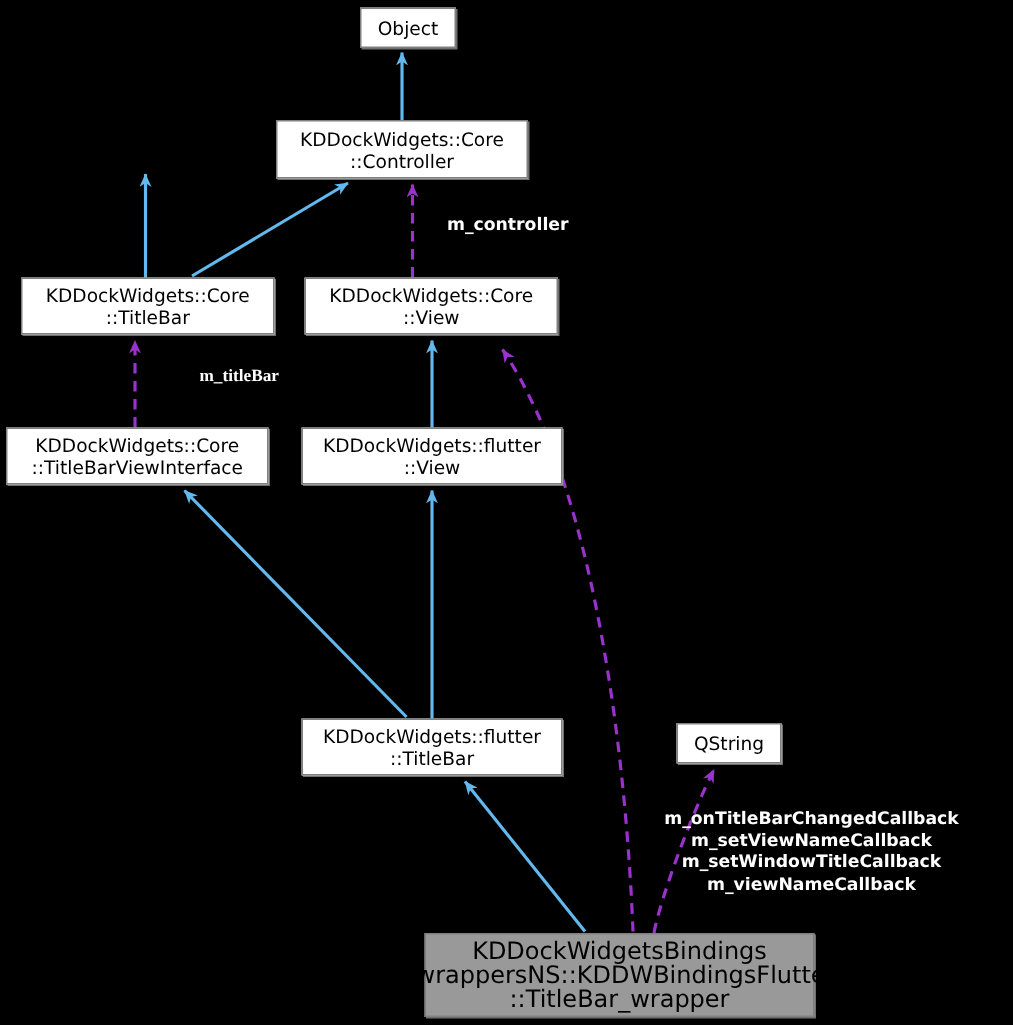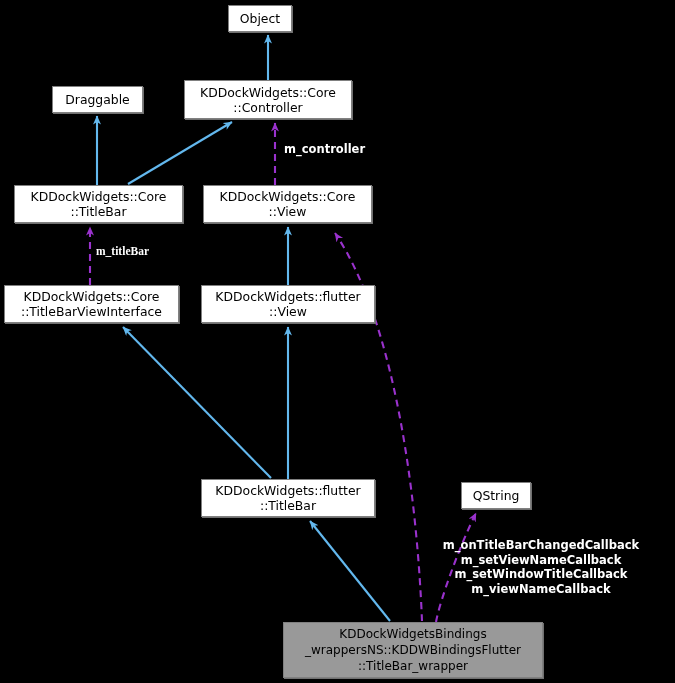--- a/index.html
+++ b/index.html
@@ -12,21 +12,21 @@
         background:#ffffff;border:1px solid #808080;
         box-shadow:1px 1px 0 0 #707070;
         display:flex;align-items:center;justify-content:center;
         color:#000;font-size:12.4px;line-height:15px;text-align:center;
         white-space:pre-line;}
   .node.gray{background:#999999;}
 
   .edge-label{position:absolute;color:#ffffff;font-size:11.5px;
               font-weight:bold;line-height:14.6px;white-space:pre-line;}
   .edge-label.center{text-align:center;}
-  .edge-label.left{text-align:left;}
+  .edge-label.left{text-align:right;}
 </style>
 </head>
 <body>
 
 <div id="stage">
 
   <svg class="edges" viewBox="0 0 675 683">
     <defs>
       <marker id="blueArrow" markerWidth="10" markerHeight="10" refX="8.6" refY="4" orient="auto" markerUnits="userSpaceOnUse">
         <path d="M0,0 L9,4 L0,8 L2.6,4 Z" fill="#63b8ee"></path>
@@ -47,45 +47,44 @@
     </g>
 
     <g stroke="#9a32cd" stroke-width="2.1" fill="none" stroke-dasharray="7,5">
       <line x1="275" y1="185" x2="275" y2="123" marker-end="url(#purpleArrow)"></line>
       <line x1="90" y1="285" x2="90" y2="227" marker-end="url(#purpleArrow)"></line>
       <path d="M422,621 C418,520 400,330 335,233" marker-end="url(#purpleArrow)"></path>
       <path d="M436,622 C440,600 460,545 476,513" marker-end="url(#purpleArrow)"></path>
     </g>
   </svg>
 
-  <div class="node" style="left:228px;top:5px;width:64px;height:27px;">Object</div>
+  <div class="node" style="left:240px;top:5px;width:64px;height:27px;">Object</div>
 
-  <div class="node" style="left:52px;top:86px;width:91px;height:27px;">Draggable</div>
 
   <div class="node" style="left:184px;top:80px;width:168px;height:39px;">KDDockWidgets::Core
 ::Controller</div>
 
   <div class="node" style="left:14px;top:185px;width:169px;height:38px;">KDDockWidgets::Core
 ::TitleBar</div>
 
   <div class="node" style="left:203px;top:185px;width:169px;height:38px;">KDDockWidgets::Core
 ::View</div>
 
   <div class="node" style="left:4px;top:285px;width:175px;height:38px;">KDDockWidgets::Core
 ::TitleBarViewInterface</div>
 
   <div class="node" style="left:201px;top:285px;width:174px;height:38px;">KDDockWidgets::flutter
 ::View</div>
 
   <div class="node" style="left:201px;top:479px;width:174px;height:38px;">KDDockWidgets::flutter
 ::TitleBar</div>
 
-  <div class="node" style="left:461px;top:482px;width:70px;height:27px;">QString</div>
+  <div class="node" style="left:451px;top:482px;width:70px;height:27px;">QString</div>
 
-  <div class="node gray" style="left:283px;top:622px;width:260px;height:56px;font-size:12px;line-height:16px;">KDDockWidgetsBindings
+  <div class="node gray" style="left:283px;top:622px;width:260px;height:56px;font-size:16px;line-height:16px;">KDDockWidgetsBindings
 _wrappersNS::KDDWBindingsFlutter
 ::TitleBar_wrapper</div>
 
   <div class="edge-label left" style="left:284px;top:142px;width:95px;">m_controller</div>
 
   <div class="edge-label left" style="left:96px;top:244px;width:90px;font-family:Liberation Serif, serif;">m_titleBar</div>
 
 
   <div class="edge-label center" style="left:413px;top:538px;width:256px;">m_onTitleBarChangedCallback
 m_setViewNameCallback

